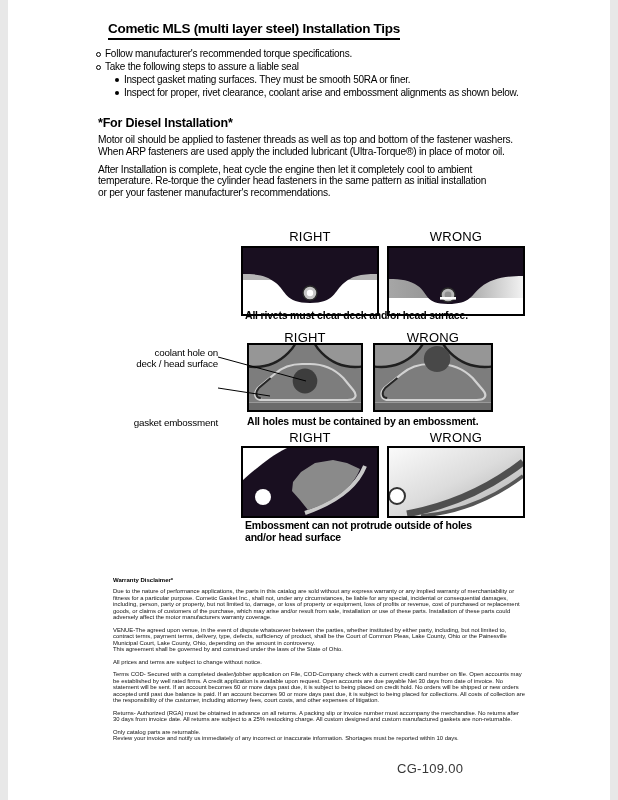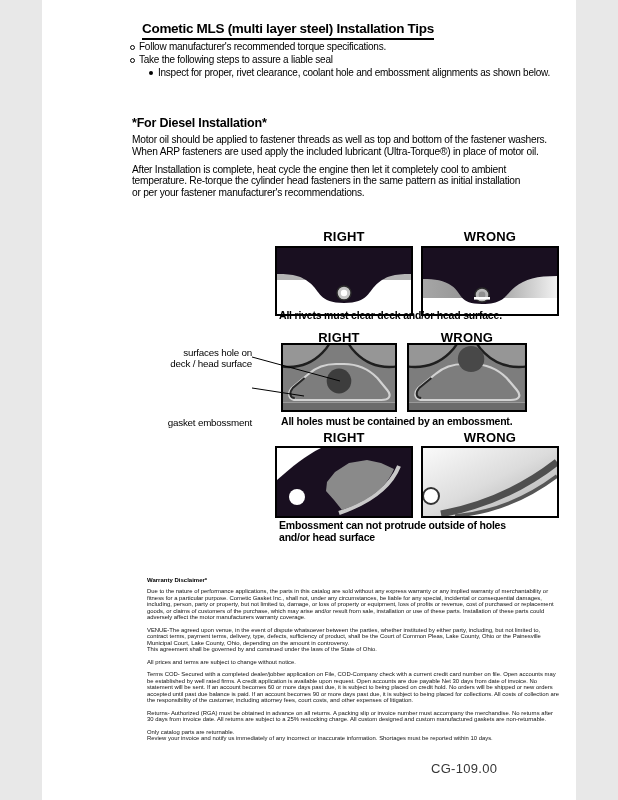--- a/index.html
+++ b/index.html
@@ -1,55 +1,55 @@
 <!DOCTYPE html>
 <html style="--diagram-dark: #190f20; --deck-gray: #b5b5b5; --row2-background: #7d7d7d; --row2-bore: #969696; --coolant-hole: #3d3d3d; --embossment-line: #d2d2d2; --page-number: #373737;"><head>
 <meta charset="utf-8">
 <style>
   html,body{margin:0;padding:0;background:#e8e8e8;}
   .page{
     position:relative;
-    width:534px;height:800px;
+    width:602px;height:800px;
     margin:0 auto;
     background:#ffffff;
     overflow:hidden;
     font-family:"Liberation Sans", sans-serif;
     color:#000;
   }
   .abs{position:absolute;}
 
   
   .title{
     left:100px; top:21px;
     font-size:13.5px; font-weight:bold; letter-spacing:-0.3px;
     border-bottom:2.5px solid #000; padding-bottom:2px;
     white-space:nowrap;
   }
 
   
-  .tips{ left:88px; top:40px; font-size:10px; letter-spacing:-0.25px; line-height:13px;}
+  .tips{ left:88px; top:47px; font-size:10px; letter-spacing:-0.25px; line-height:13px;}
   .tip{ position:relative; padding-left:9px; white-space:nowrap;}
   .tip.level1::before{
     content:""; position:absolute; left:0; top:4.5px;
     width:3px; height:3px; border:1px solid #000; border-radius:50%;
   }
   .tip.level2{ margin-left:19px; }
   .tip.level2::before{
     content:""; position:absolute; left:0; top:5px;
     width:4px; height:4px; background:#000; border-radius:50%;
   }
 
   
   .diesel-heading{ left:90px; top:116px; font-size:12.5px; font-weight:bold; letter-spacing:-0.2px; white-space:nowrap;}
   .diesel{ left:90px; top:134px; font-size:10.2px; letter-spacing:-0.25px; line-height:11.6px;}
   .diesel .para{ margin-bottom:6.5px; }
   .diesel .para div{ white-space:nowrap; }
 
   
-  .rw-label{ text-align:center; font-size:13px; font-weight:bold; letter-spacing:0.2px;}
+  .rw-label{ text-align:center; font-size:13px; font-weight:normal; letter-spacing:0.2px;}
   .caption{ font-size:10.5px; font-weight:bold; letter-spacing:-0.2px; line-height:11.5px; white-space:nowrap;}
   .pointer-label{ text-align:right; font-size:9.8px; letter-spacing:-0.2px; line-height:11px; white-space:nowrap;}
 
   .diagram-box svg{ display:block; }
 
   
   .fill-dark{ fill:var(--diagram-dark,#190f20); }
   .fill-deck{ fill:var(--deck-gray,#b5b5b5); }
   .fill-bg2{ fill:var(--row2-background,#7d7d7d); }
   .fill-bore{ fill:var(--row2-bore,#969696); }
@@ -66,21 +66,22 @@
 </head>
 <body>
 
 <div class="page">
 
   <div class="abs title">Cometic MLS (multi layer steel) Installation Tips</div>
 
   <div class="abs tips">
       <div class="tip level1">Follow manufacturer's recommended torque specifications.</div>
       <div class="tip level1">Take the following steps to assure a liable seal</div>
-      <div class="tip level2">Inspect for proper, rivet clearance, coolant hole and embossment alignments as shown below.</div>
+      <div class="tip level2">Inspect gasket mating surfaces.  They must be smooth 50RA or finer.</div>
+      <div class="tip level2">Inspect for proper, rivet clearance, coolant arise and embossment alignments as shown below.</div>
     </div>
 
   <div class="abs diesel-heading">*For Diesel Installation*</div>
   <div class="abs diesel">
     <div class="para">
         <div class="">Motor oil should be applied to fastener threads as well as top and bottom of the fastener washers.</div>
         <div class="">When ARP fasteners are used apply the included lubricant (Ultra-Torque®) in place of motor oil.</div>
       </div>
     <div class="para">
         <div class="">After Installation is complete, heat cycle the engine then let it completely cool to ambient</div>
@@ -121,21 +122,21 @@
       <rect x="1" y="1" width="136" height="68" fill="none" stroke="#000" stroke-width="2"></rect>
     </svg>
   </div>
 
   <div class="abs caption" style="left:237px;top:310px;">All rivets must clear deck and/or head surface.</div>
 
   <div class="abs rw-label" style="left:239px;top:330px;width:116px;">RIGHT</div>
   <div class="abs rw-label" style="left:365px;top:330px;width:120px;">WRONG</div>
 
   <div class="abs pointer-label" style="left:90px;top:347px;width:120px;">
-    <div>surfaces hole on</div>
+    <div>coolant hole on</div>
     <div>deck / head surface</div>
   </div>
   <div class="abs pointer-label" style="left:90px;top:380px;width:120px;margin-top:37px;">gasket embossment</div>
 
   <div class="abs diagram-box" style="left:239px;top:343px;">
     <svg width="116" height="69" viewBox="0 0 118 69" preserveAspectRatio="none">
       <rect x="1" y="1" width="116" height="67" class="fill-bg2" stroke="#000" stroke-width="2"></rect>
       <circle cx="8" cy="-24" r="48" class="fill-bore" stroke="#1f1f1f" stroke-width="2.4"></circle>
       <circle cx="110" cy="-24" r="48" class="fill-bore" stroke="#1f1f1f" stroke-width="2.4"></circle>
       <rect x="2" y="59" width="114" height="1.3" fill="#9a9a9a"></rect>

